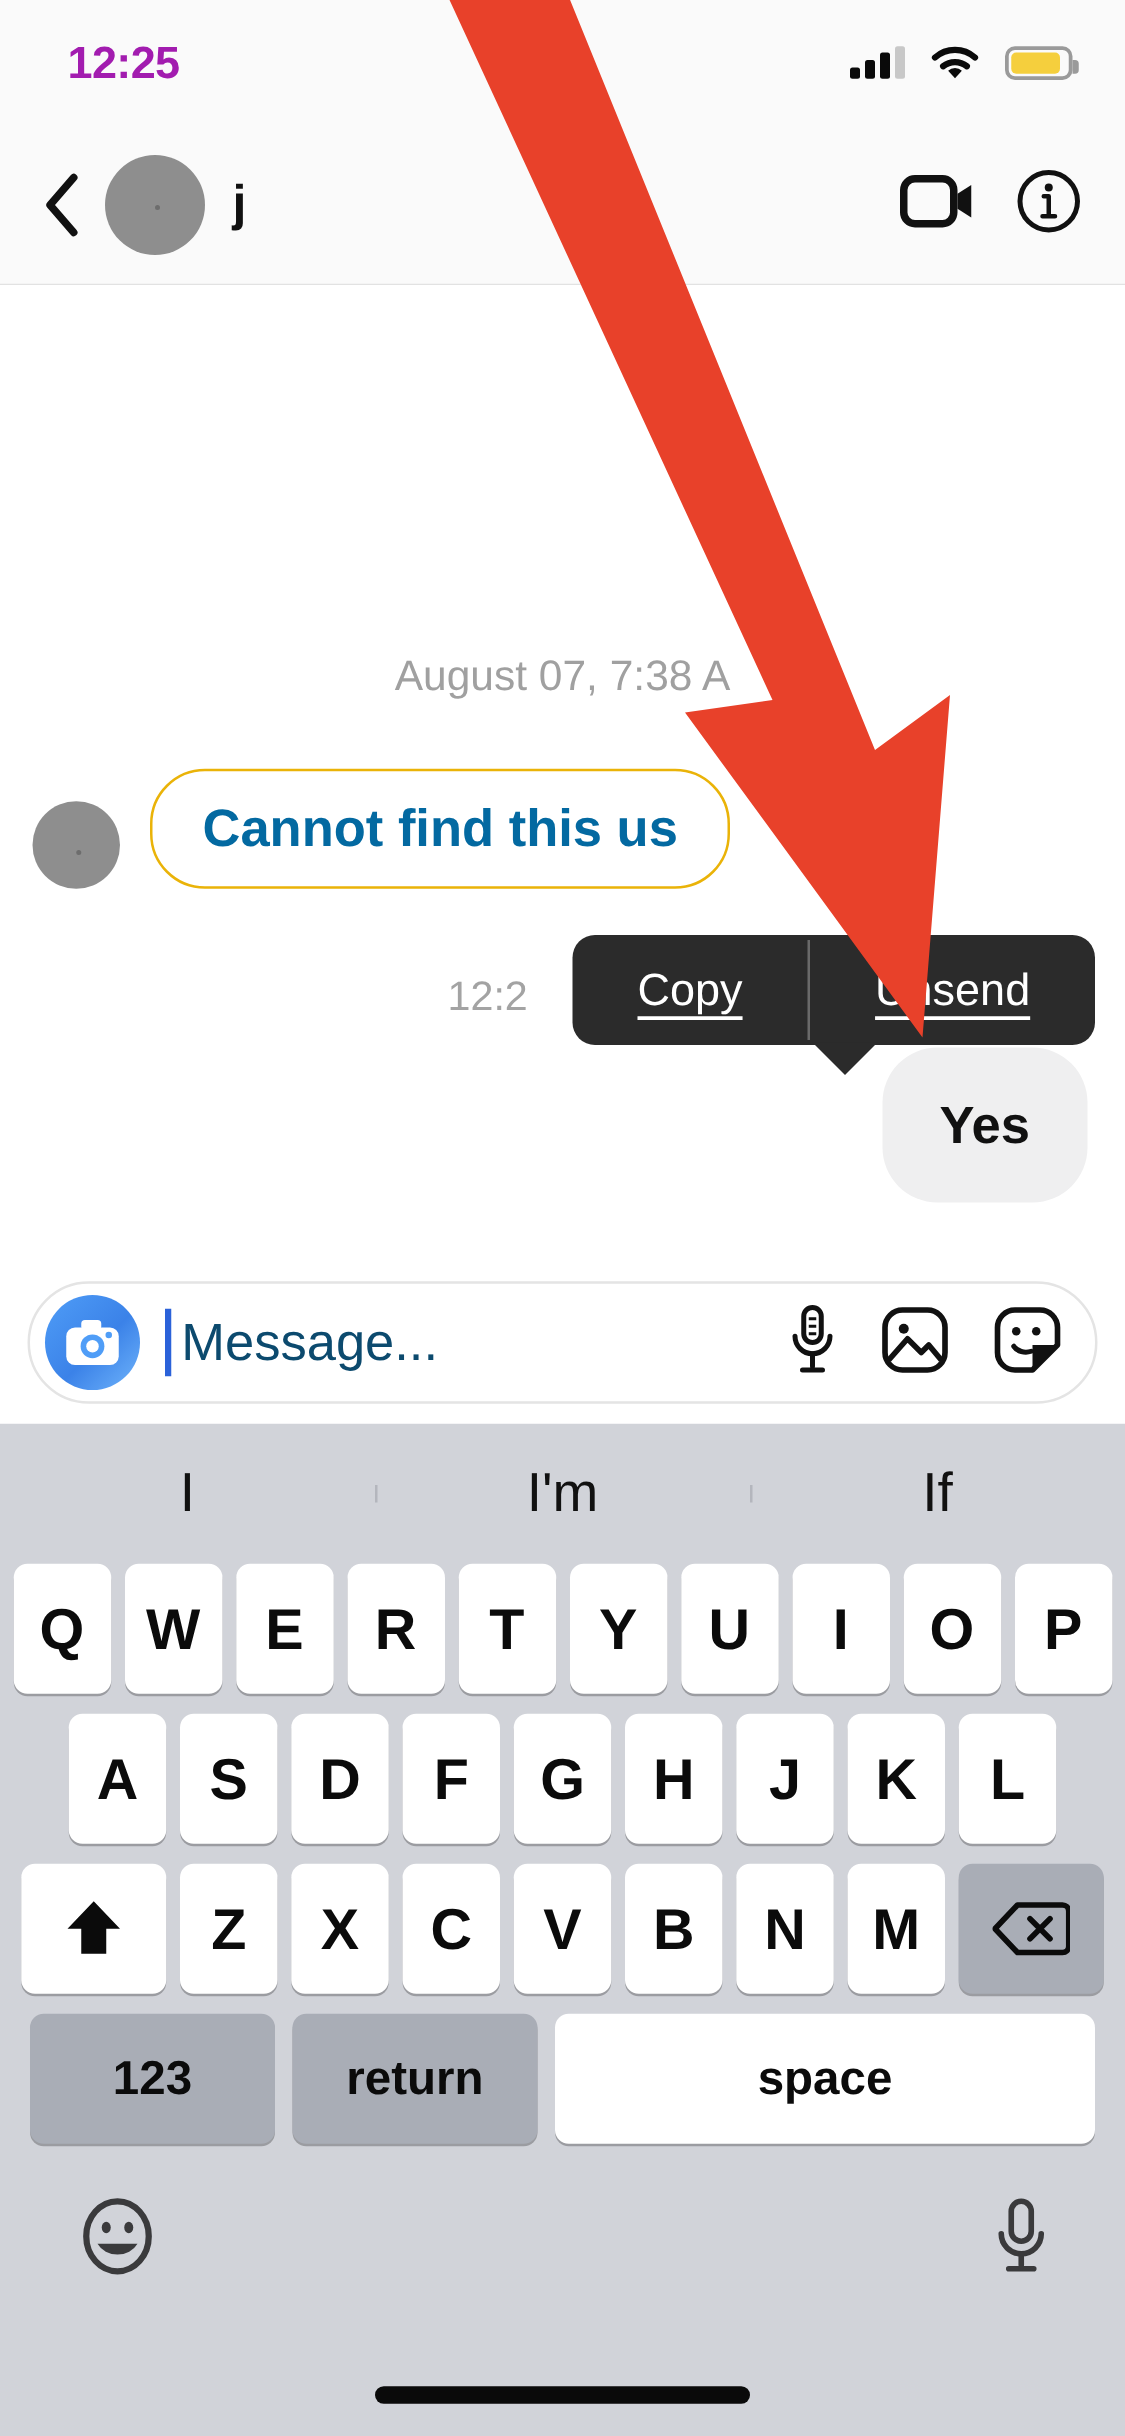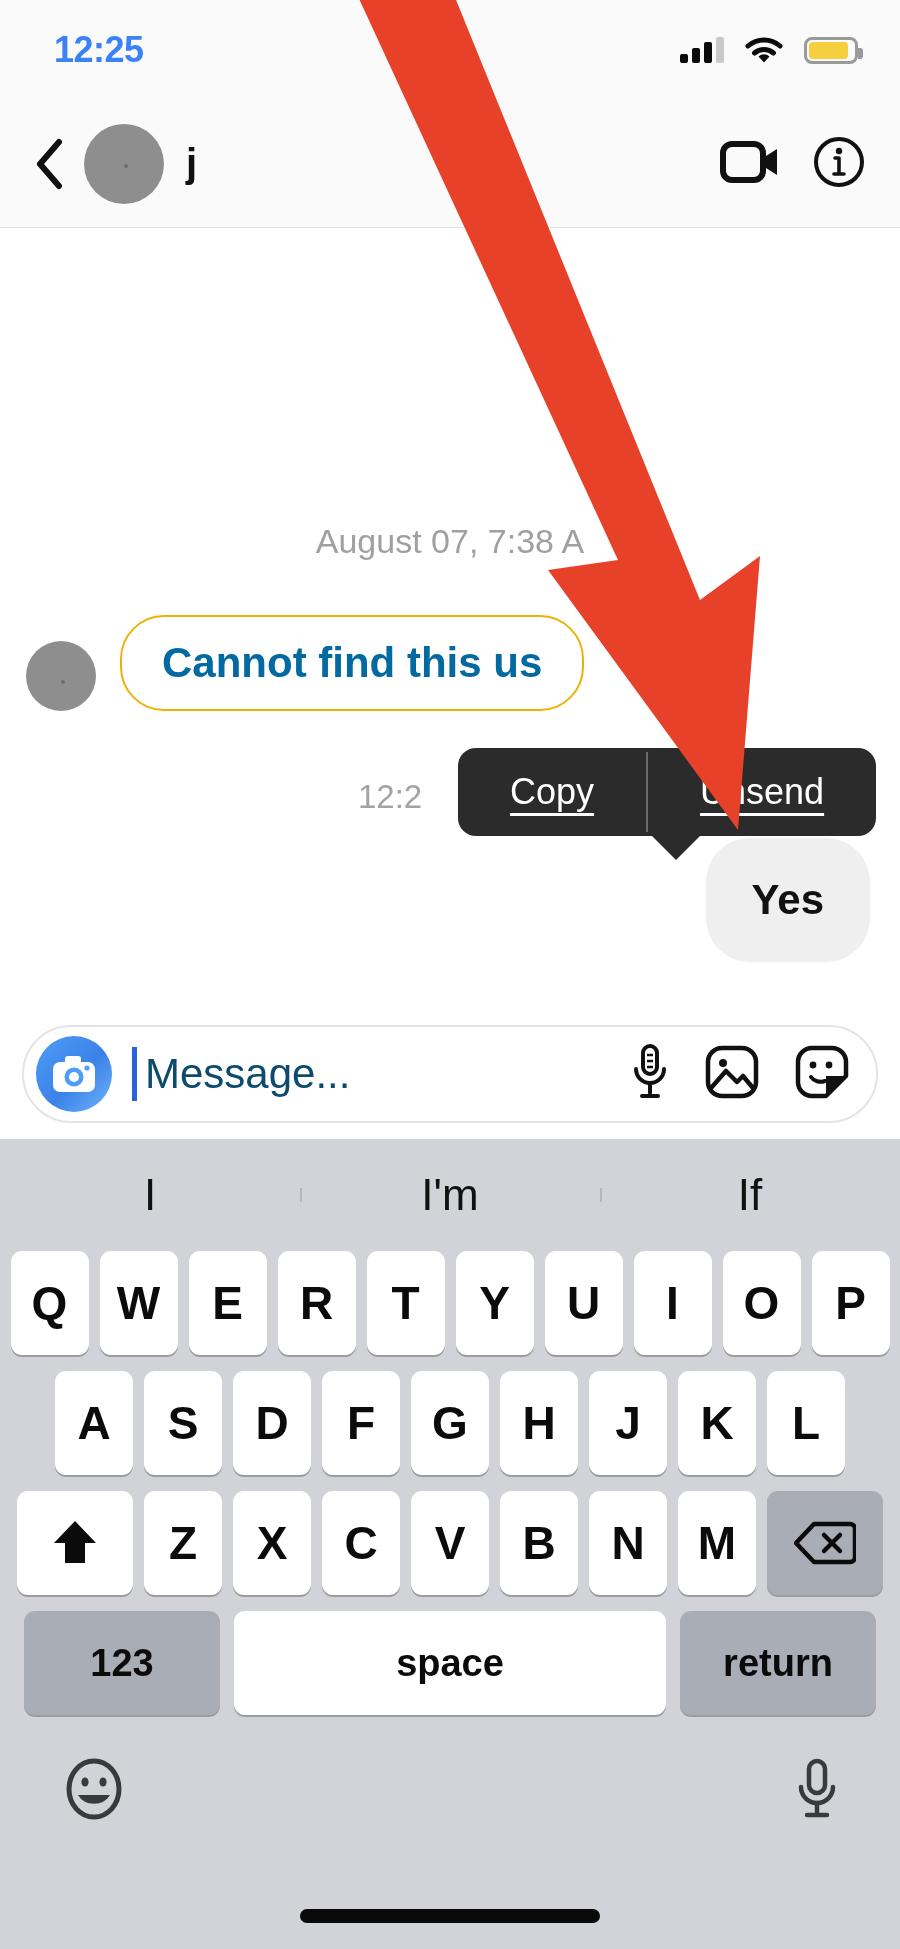--- a/index.html
+++ b/index.html
@@ -12,21 +12,21 @@
   }
   .phone { position:relative; width:900px; height:1949px; background:#fff; }
 
   
   .statusbar {
     position:absolute; top:0; left:0; width:900px; height:100px;
     background:#fafafa;
     display:flex; align-items:center; justify-content:space-between;
     padding:0 42px 0 54px;
   }
-  .status-time { font-size:36px; font-weight:bold; color:#3b82f6; letter-spacing:-0.5px; }
+  .status-time { font-size:36px; font-weight:bold; color:#a21caf; letter-spacing:-0.5px; }
   .status-right { display:flex; align-items:center; gap:20px; }
   .bars { display:flex; align-items:flex-end; gap:4px; height:26px; }
   .bars i { display:block; width:8px; background:#0a0a0a; border-radius:2px; }
   .bars i:nth-child(1){height:9px;}
   .bars i:nth-child(2){height:15px;}
   .bars i:nth-child(3){height:21px;}
   .bars i:nth-child(4){height:26px;background:#c8c8c8;}
   .battery {
     width:54px;height:27px;border:3px solid #9a9a9a;border-radius:8px;
     position:relative; padding:2px;
@@ -294,22 +294,22 @@
       <div class="key wide">
         <svg width="62" height="46" viewBox="0 0 62 46">
           <path d="M20 4 H56 A5 5 0 0 1 61 9 V37 A5 5 0 0 1 56 42 H20 L2 23 z" stroke="#0b0b0b" stroke-width="4.5" fill="none" stroke-linejoin="round"></path>
           <path d="M30 15 L46 31 M46 15 L30 31" stroke="#0b0b0b" stroke-width="4.5" stroke-linecap="round"></path>
         </svg>
       </div>
     </div>
 
     <div class="krow r4">
       <div class="key fn">123</div>
+      <div class="key fn">return</div>
       <div class="key space">space</div>
-      <div class="key fn">return</div>
     </div>
 
     <div class="kb-bottom">
       <div>
         <svg width="64" height="64" viewBox="0 0 64 64">
           <ellipse cx="32" cy="32" rx="25" ry="28" stroke="#3a3a3c" stroke-width="5" fill="none"></ellipse>
           <ellipse cx="23" cy="25" rx="3.6" ry="4.6" fill="#3a3a3c"></ellipse>
           <ellipse cx="41" cy="25" rx="3.6" ry="4.6" fill="#3a3a3c"></ellipse>
           <path d="M16 38 A18 16 0 0 0 48 38 z" fill="#3a3a3c"></path>
         </svg>

